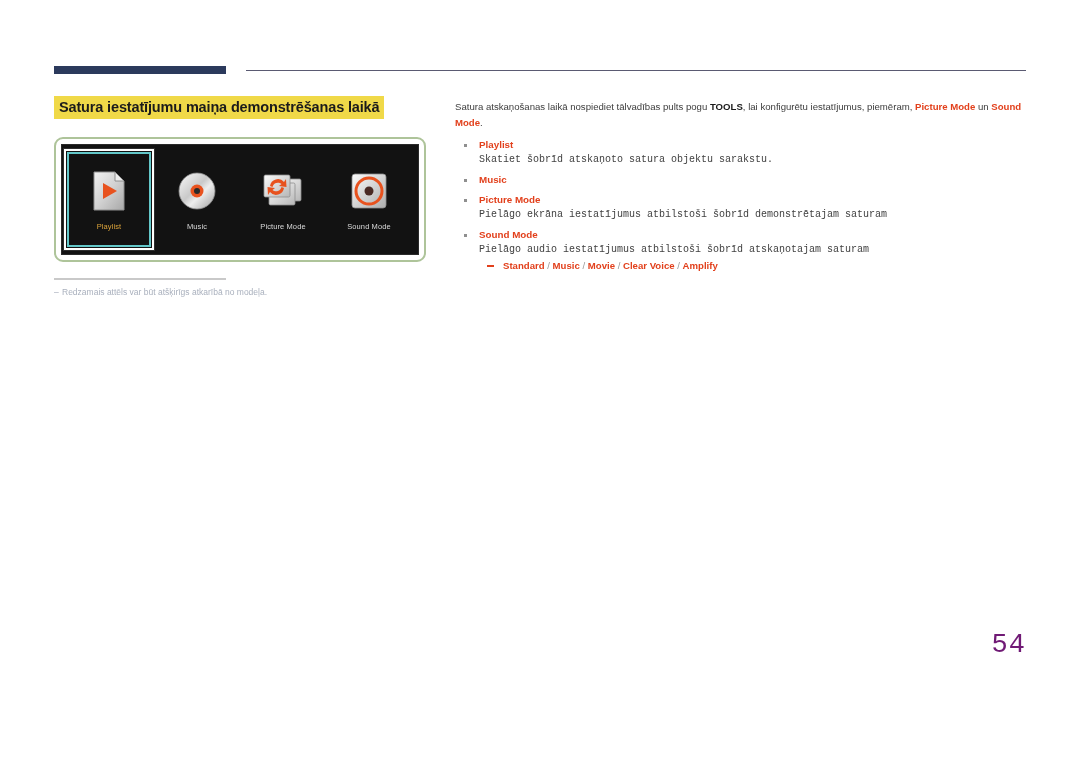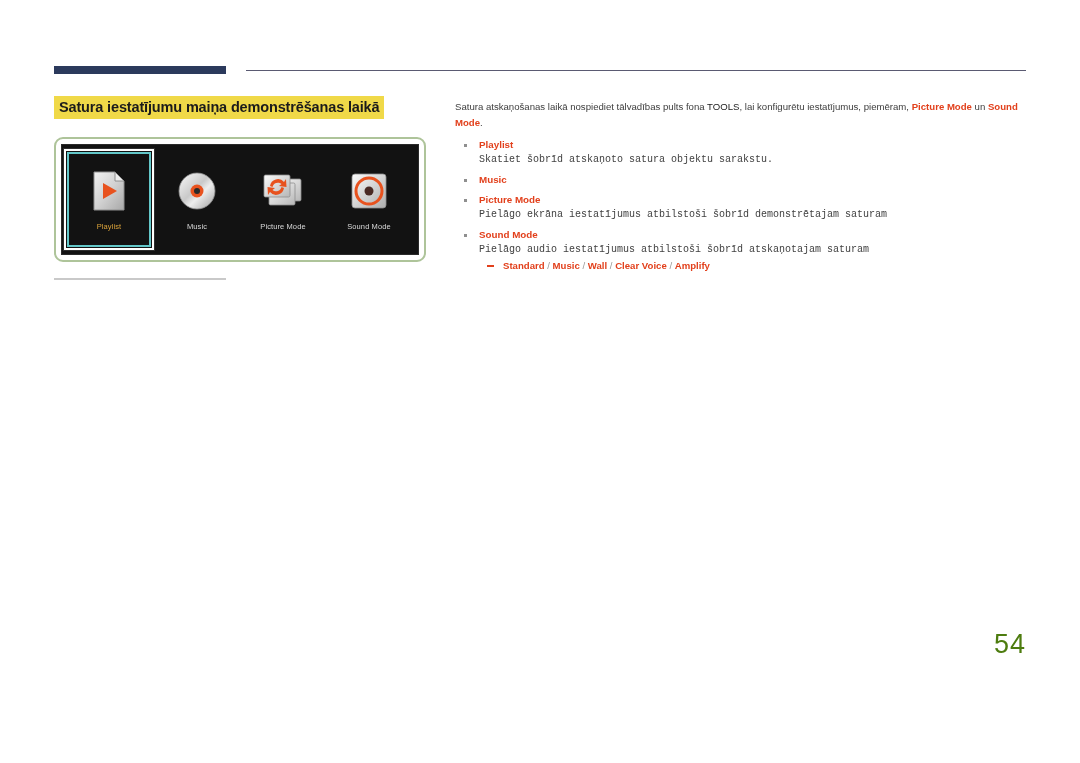--- a/index.html
+++ b/index.html
@@ -138,21 +138,21 @@
   
   .right-col {
     position: absolute;
     left: 455px; top: 99px;
     width: 572px;
     color: #404040;
     font-size: 9.6px;
     line-height: 15.6px;
   }
   .intro { margin: 0 0 7px 0; color: #3d3d3d; }
-  .b-black { font-weight: normal; color: #1a1a1a; }
+  .b-black { font-weight: bold; color: #1a1a1a; }
   .b-red { font-weight: bold; color: #e2401c; }
 
   ul.bullets { list-style: none; margin: 0; padding: 0; }
   ul.bullets > li { position: relative; padding-left: 24px; margin-bottom: 5px; }
   ul.bullets > li::before {
     content: "";
     position: absolute;
     left: 9px; top: 7px;
     width: 2.5px; height: 2.5px;
     background: #8f8f8f;
@@ -181,23 +181,23 @@
     background: #e2401c;
   }
   .opt { font-weight: bold; color: #e2401c; font-size: 9.6px; }
   .sep { color: #9a9a9a; font-weight: normal; }
 
   
   .page-num {
     position: absolute;
     right: 54px; bottom: 30px;
     font-size: 27px;
-    color: #4d7c0f;
+    color: #701a75;
     letter-spacing: 1px;
-    font-family: Liberation Sans, sans-serif;
+    font-family: Liberation Mono, monospace;
   }
 </style>
 </head>
 <body>
 
 <div class="page">
 
   <div class="hdr-bar"></div>
   <div class="hdr-line"></div>
 
@@ -282,24 +282,27 @@
             </svg>
           </span>
           <span class="tile-label">Sound Mode</span>
         </div>
 
       </div>
     </div>
   </div>
 
   <div class="cap-rule"></div>
+  <div class="footnote">
+    <span class="dash">–</span><span>Redzamais attēls var būt atšķirīgs atkarībā no modeļa.</span>
+  </div>
 
   <div class="right-col">
 
-    <p class="intro"><span>Satura atskaņošanas laikā nospiediet tālvadības pults fona </span><span class="b-black">TOOLS</span><span>, lai konfigurētu iestatījumus, piemēram, </span><span class="b-red">Picture Mode</span><span> un </span><span class="b-red">Sound Mode</span><span>.</span></p>
+    <p class="intro"><span>Satura atskaņošanas laikā nospiediet tālvadības pults pogu </span><span class="b-black">TOOLS</span><span>, lai konfigurētu iestatījumus, piemēram, </span><span class="b-red">Picture Mode</span><span> un </span><span class="b-red">Sound Mode</span><span>.</span></p>
 
     <ul class="bullets">
 
       <li>
         <span class="b-head">Playlist</span>
         <span class="b-body">Skatiet šobrīd atskaņoto satura objektu sarakstu.</span>
       </li>
 
       <li>
         <span class="b-head">Music</span>
@@ -308,21 +311,21 @@
       <li>
         <span class="b-head">Picture Mode</span>
         <span class="b-body">Pielāgo ekrāna iestatījumus atbilstoši šobrīd demonstrētajam saturam</span>
       </li>
 
       <li>
         <span class="b-head">Sound Mode</span>
         <span class="b-body">Pielāgo audio iestatījumus atbilstoši šobrīd atskaņotajam saturam</span>
         <ul class="sub">
           <li>
-            <span class="opt">Standard</span><span class="sep"> / </span><span class="opt">Music</span><span class="sep"> / </span><span class="opt">Wall</span><span class="sep"> / </span><span class="opt">Clear Voice</span><span class="sep"> / </span><span class="opt">Amplify</span>
+            <span class="opt">Standard</span><span class="sep"> / </span><span class="opt">Music</span><span class="sep"> / </span><span class="opt">Movie</span><span class="sep"> / </span><span class="opt">Clear Voice</span><span class="sep"> / </span><span class="opt">Amplify</span>
           </li>
         </ul>
       </li>
 
     </ul>
   </div>
 
   <div class="page-num">54</div>
 
 </div>

